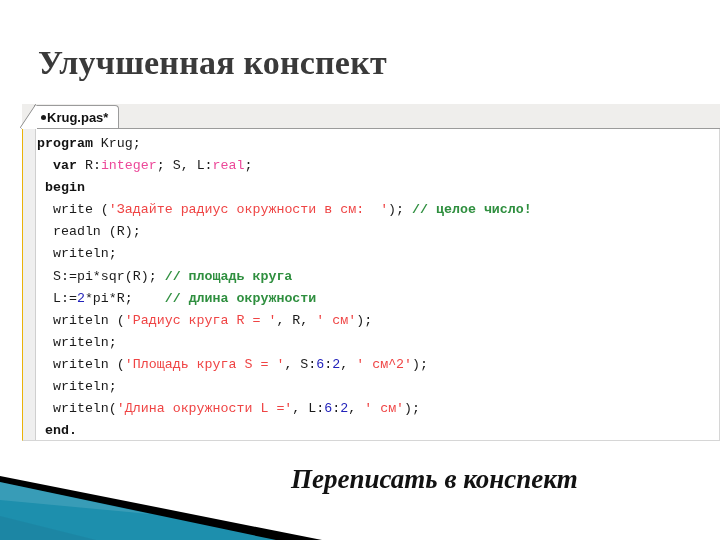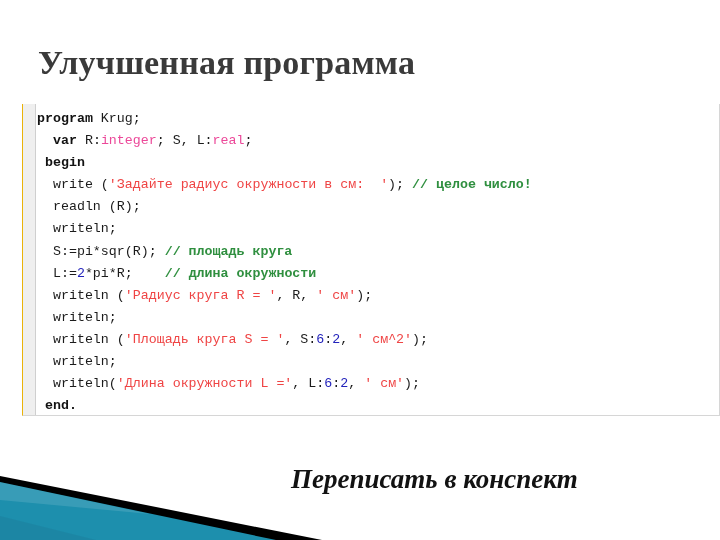--- a/index.html
+++ b/index.html
@@ -159,24 +159,34 @@
     left: 0;
     bottom: 0;
     width: 360px;
     height: 110px;
     pointer-events: none;
   }
 </style>
 </head>
 <body>
 
-<div id="slide-title">Улучшенная программа</div>
+<div id="slide-title">Улучшенная конспект</div>
 
 <div id="editor-window">
 
+  <div id="tab-strip">
+    <div id="tab-krug">
+      <span class="tab-dot"></span>
+      <span class="tab-label">Krug.pas*</span>
+    </div>
+    <svg id="tab-slant" viewBox="0 0 16 24">
+      <polygon points="16,0 16,24 0,24" fill="#ffffff"></polygon>
+      <line x1="16" y1="0" x2="0" y2="24" stroke="#8f8f8f" stroke-width="1"></line>
+    </svg>
+  </div>
 
   <div id="code-body">
     <div id="gutter"></div>
     <div id="code-lines"><div class="code-line"><span class="kw">program</span><span class="pln"> Krug;</span></div><div class="code-line"><span class="pln">  </span><span class="kw">var</span><span class="pln"> R:</span><span class="typ">integer</span><span class="pln">; S, L:</span><span class="typ">real</span><span class="pln">;</span></div><div class="code-line"><span class="pln"> </span><span class="kw">begin</span></div><div class="code-line"><span class="pln">  write (</span><span class="str">'Задайте радиус окружности в см:  '</span><span class="pln">); </span><span class="cmt">// целое число!</span></div><div class="code-line"><span class="pln">  readln (R);</span></div><div class="code-line"><span class="pln">  writeln;</span></div><div class="code-line"><span class="pln">  S:=pi*sqr(R); </span><span class="cmt">// площадь круга</span></div><div class="code-line"><span class="pln">  L:=</span><span class="num">2</span><span class="pln">*pi*R;    </span><span class="cmt">// длина окружности</span></div><div class="code-line"><span class="pln">  writeln (</span><span class="str">'Радиус круга R = '</span><span class="pln">, R, </span><span class="str">' см'</span><span class="pln">);</span></div><div class="code-line"><span class="pln">  writeln;</span></div><div class="code-line"><span class="pln">  writeln (</span><span class="str">'Площадь круга S = '</span><span class="pln">, S:</span><span class="num">6</span><span class="pln">:</span><span class="num">2</span><span class="pln">, </span><span class="str">' см^2'</span><span class="pln">);</span></div><div class="code-line"><span class="pln">  writeln;</span></div><div class="code-line"><span class="pln">  writeln(</span><span class="str">'Длина окружности L ='</span><span class="pln">, L:</span><span class="num">6</span><span class="pln">:</span><span class="num">2</span><span class="pln">, </span><span class="str">' см'</span><span class="pln">);</span></div><div class="code-line"><span class="pln"> </span><span class="kw">end</span><span class="kw">.</span></div></div>
   </div>
 
 </div>
 
 <div id="bottom-caption">Переписать в конспект</div>
 

